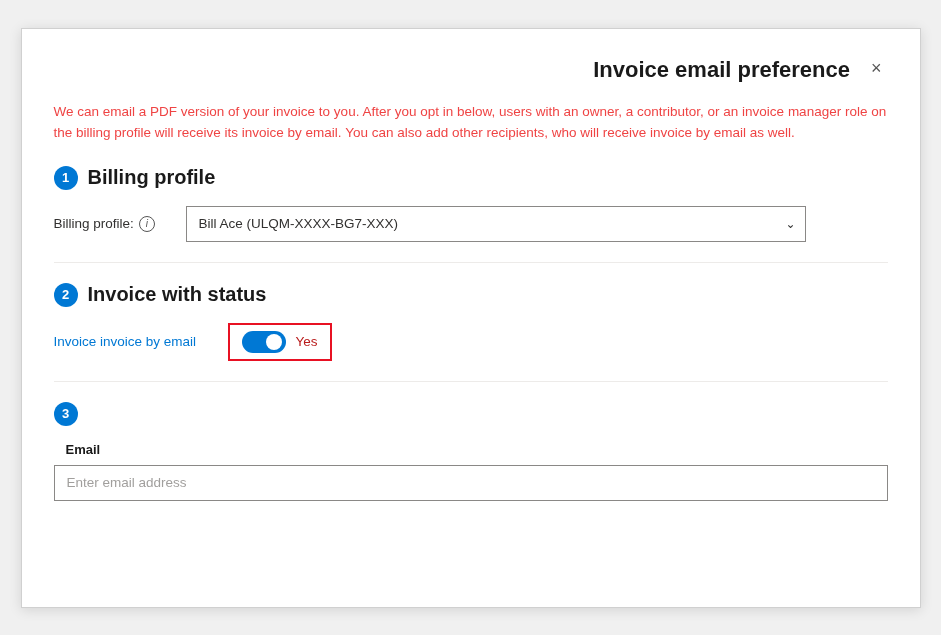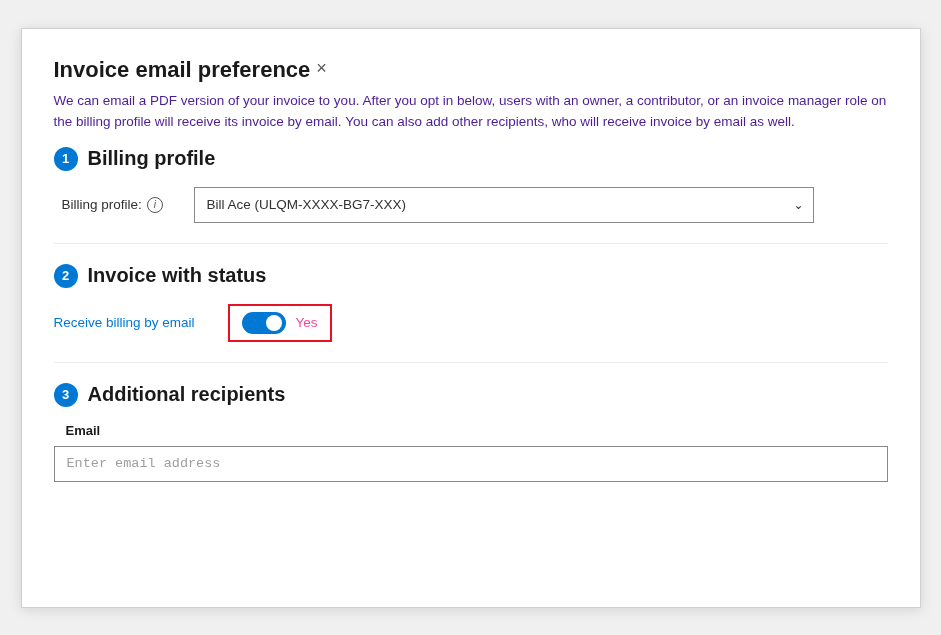--- a/index.html
+++ b/index.html
@@ -17,42 +17,43 @@
       border: 1px solid #d0d0d0;
       width: 900px;
       min-height: 580px;
       padding: 28px 32px 32px 32px;
       position: relative;
       box-shadow: 0 2px 12px rgba(0,0,0,0.12);
     }
     .dialog-header {
       display: flex;
       align-items: flex-start;
-      justify-content: flex-start;
-      margin-bottom: 7px;
+      justify-content: flex-end;
+      margin-bottom: 18px;
+      gap: 15px;
     }
     .dialog-title {
       font-size: 22px;
       font-weight: 600;
       color: #1a1a1a;
     }
     .close-btn {
       background: none;
       border: none;
       cursor: pointer;
       font-size: 18px;
       color: #555;
       padding: 2px 6px;
       line-height: 1;
     }
     .description {
       font-size: 13.5px;
-      color: #4c1d95;
+      color: #ef4444;
       line-height: 1.6;
-      margin-bottom: 14px;
+      margin-bottom: 22px;
     }
     .section {
       margin-bottom: 0;
     }
     .section-header {
       display: flex;
       align-items: center;
       gap: 10px;
       margin-bottom: 16px;
     }
@@ -73,21 +74,20 @@
       font-size: 20px;
       font-weight: 700;
       color: #1a1a1a;
     }
     .field-row {
       display: flex;
       align-items: center;
       gap: 12px;
       margin-bottom: 20px;
       padding-left: 0;
-      margin-left: 8px;
     }
     .field-label {
       font-size: 13.5px;
       color: #323130;
       min-width: 120px;
       display: flex;
       align-items: center;
       gap: 5px;
     }
     .info-icon {
@@ -167,38 +167,37 @@
       height: 16px;
       background: #fff;
       border-radius: 50%;
       position: absolute;
       top: 3px;
       right: 4px;
       transition: right 0.2s;
     }
     .toggle-text {
       font-size: 13.5px;
-      color: #ec4899;
+      color: #b91c1c;
     }
     .email-label {
       font-size: 13px;
       font-weight: 600;
       color: #1a1a1a;
       margin-bottom: 8px;
       padding-left: 12px;
     }
     .email-input {
       width: 100%;
       height: 36px;
       border: 1px solid #8a8886;
       padding: 0 12px;
       font-size: 13.5px;
       color: #323130;
       background: #fff;
-      font-family: Liberation Mono, monospace;
     }
     .email-input::placeholder { color: #a19f9d; }
     .section-content {
       padding-left: 0;
     }
   </style>
 </head>
 <body>
 
 <div class="dialog">
@@ -229,35 +228,34 @@
   </div>
 
   <hr class="divider">
 
   <div class="section">
     <div class="section-header">
       <div class="section-number">2</div>
       <span class="section-title">Invoice with status</span>
     </div>
     <div class="toggle-row">
-      <span class="toggle-label">Receive billing by email</span>
+      <span class="toggle-label">Invoice invoice by email</span>
       <div class="toggle-highlight">
         <div class="toggle-switch">
           <div class="toggle-knob"></div>
         </div>
         <span class="toggle-text">Yes</span>
       </div>
     </div>
   </div>
 
   <hr class="divider">
 
   <div class="section">
     <div class="section-header">
       <div class="section-number">3</div>
-      <span class="section-title">Additional recipients</span>
     </div>
     <div class="section-content">
       <div class="email-label">Email</div>
       <input class="email-input" type="email" placeholder="Enter email address" style="">
     </div>
   </div>
 </div>
 
 </body></html>

